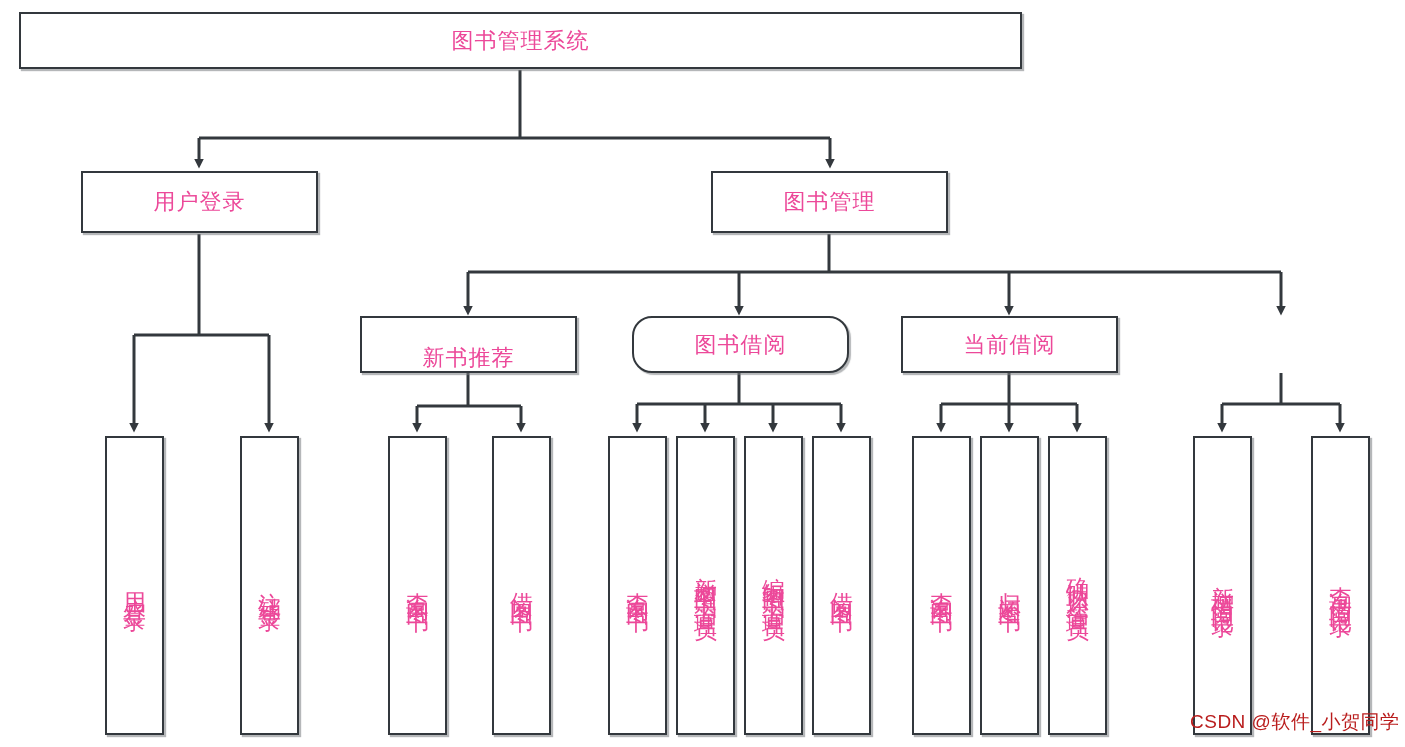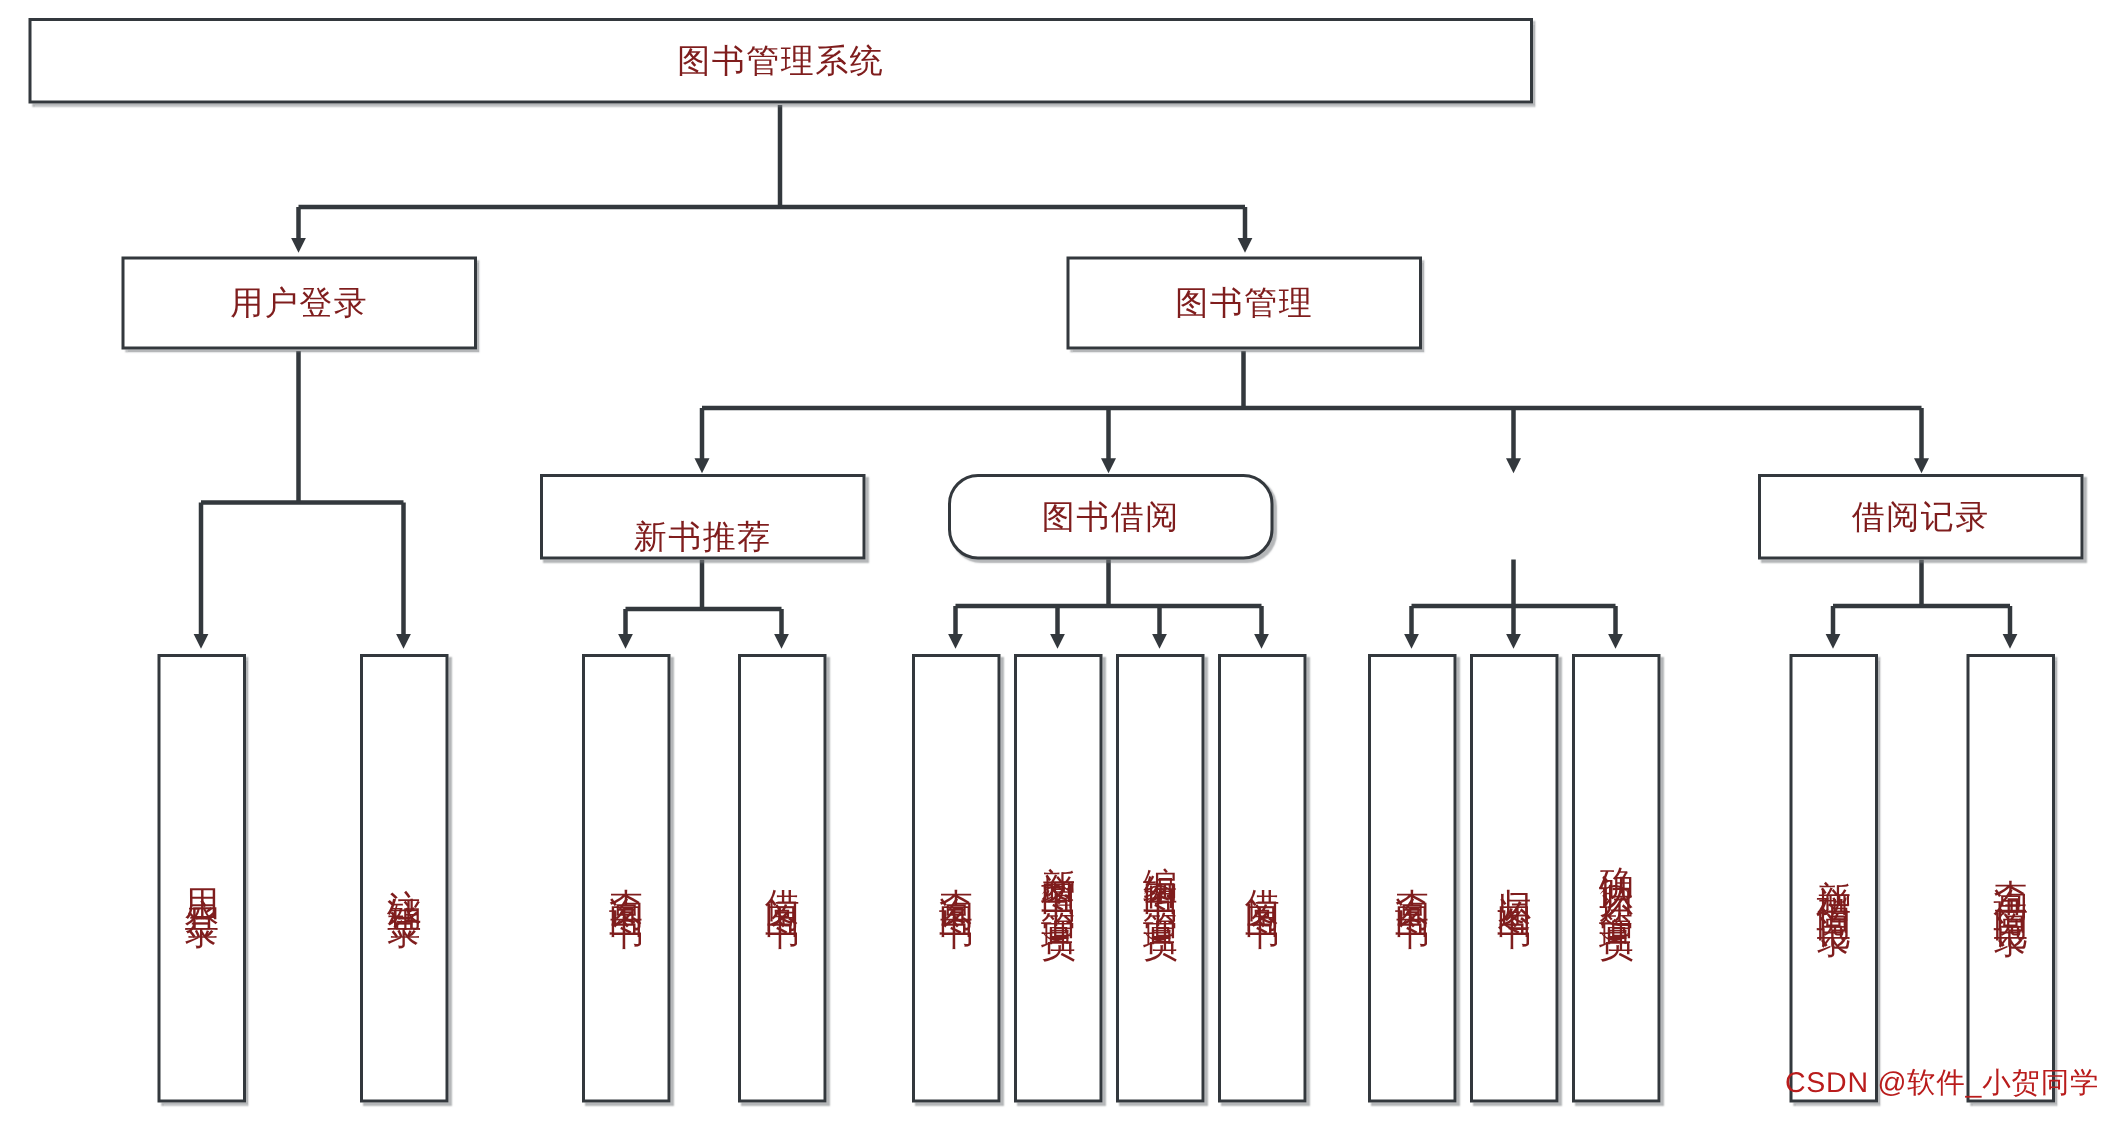--- a/index.html
+++ b/index.html
@@ -27,21 +27,21 @@
   }
   .node {
     position: absolute;
     box-sizing: border-box;
     background: #ffffff;
     border: 2px solid #33383d;
     box-shadow: 2px 2px 1px rgba(120,124,128,0.55);
     display: flex;
     align-items: center;
     justify-content: center;
-    color: #7f1d1d;
+    color: #ec4899;
     z-index: 2;
   }
   .node .label {
     display: block;
     text-align: center;
     line-height: 1.16;
     white-space: pre-wrap;
   }
   
   .node.h .label {
@@ -143,22 +143,22 @@
   <div class="node h" style="left:711px; top:171px; width:237px; height:62px;">
     <span class="label">图书管理</span>
   </div>
 
   <div class="node h" style="left:360px; top:316px; width:217px; height:57px;align-items:flex-end;">
     <span class="label">新书推荐</span>
   </div>
   <div class="node h" style="left:632px; top:316px; width:217px; height:57px;border-radius:20px;">
     <span class="label">图书借阅</span>
   </div>
-  <div class="node h" style="left:1172px; top:316px; width:217px; height:57px;">
-    <span class="label">借阅记录</span>
+  <div class="node h" style="left:901px; top:316px; width:217px; height:57px;">
+    <span class="label">当前借阅</span>
   </div>
 
   <div class="node v" style="left:105px; top:436px; width:59px; height:299px;">
     <span class="label">用户登录</span>
   </div>
   <div class="node v" style="left:240px; top:436px; width:59px; height:299px;">
     <span class="label">注销登录</span>
   </div>
 
   <div class="node v" style="left:388px; top:436px; width:59px; height:299px;">

